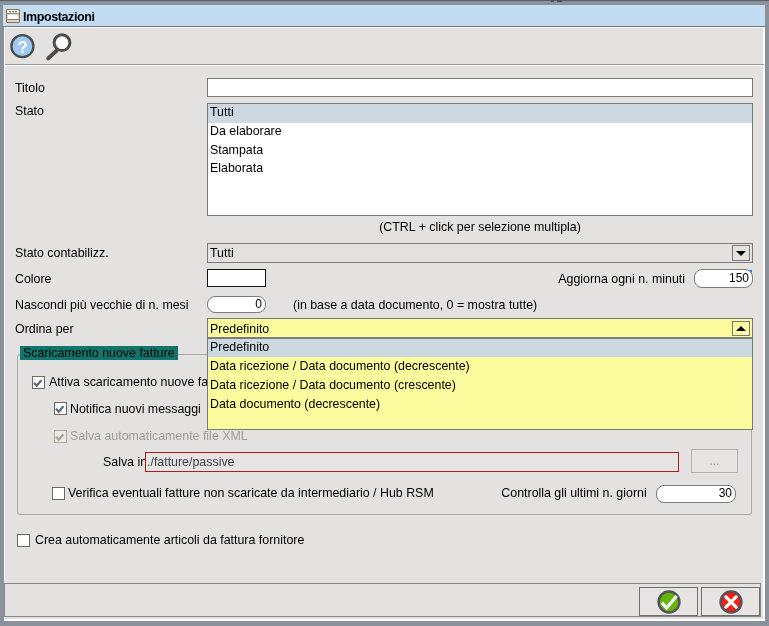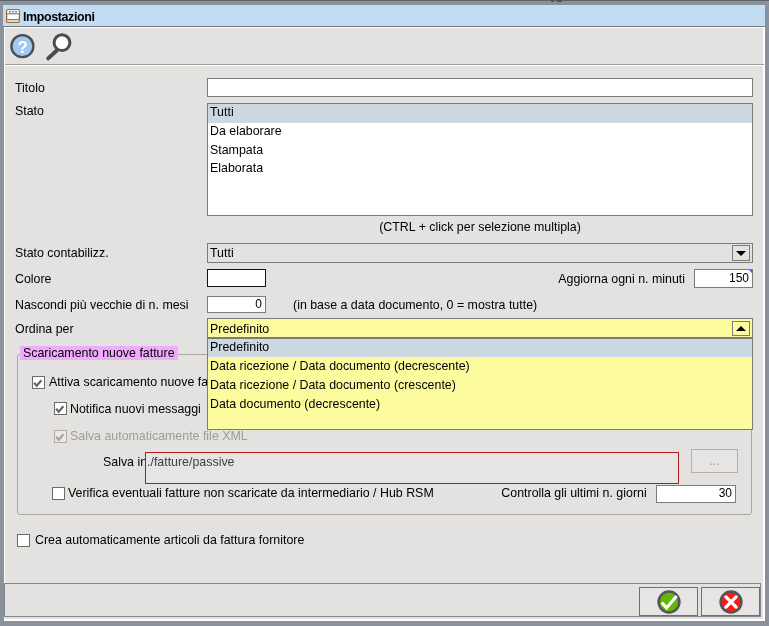--- a/index.html
+++ b/index.html
@@ -1,21 +1,21 @@
 <!DOCTYPE html>
 <html><head>
 <meta charset="utf-8">
 <style>
 * { margin:0; padding:0; box-sizing:border-box; }
 html,body { width:769px; height:626px; overflow:hidden; }
 body { position:relative; background:#8a919b; font-family:"Liberation Sans",sans-serif; font-size:12px; color:#000; }
 .a { position:absolute; }
 .lbl { position:absolute; font-size:12.4px; line-height:14px; white-space:nowrap; }
 .inp { position:absolute; background:#fff; border:1px solid #7b7b7b; font-size:12px; line-height:16px; }
-.num { text-align:right; padding-right:3px; }
+.num { text-align:right; padding-right:3px;border-radius:8px; }
 .cb { position:absolute; width:13px; height:13px; background:#fff; border:1px solid #6e6b63; }
 </style>
 </head>
 <body>
 
   <div class="a" style="left:0;top:0;width:769px;height:1px;background:#59616a;"></div>
 
   <div class="a" style="left:551px;top:0;width:3px;height:2px;background:#4d525a;"></div>
   <div class="a" style="left:557px;top:0;width:5px;height:2px;background:#4d525a;"></div>
 
@@ -81,42 +81,42 @@
 
   <div class="lbl" style="left:15px;top:322px;">Ordina per</div>
   <div class="a" style="left:207px;top:318px;width:546px;height:20px;background:#fcfc9f;border:1px solid #7b7b7b;">
     <div class="lbl" style="left:2px;top:3px;">Predefinito</div>
     <div class="a" style="left:524px;top:2px;width:18px;height:15px;background:#fcfc9f;border:1px solid #7b7b7b;">
       <div class="a" style="left:3px;top:4px;width:0;height:0;border-left:5px solid transparent;border-right:5px solid transparent;border-bottom:5px solid #000;"></div>
     </div>
   </div>
 
   <div class="a" style="left:17px;top:353.5px;width:735px;height:161.5px;border:1px solid #aaa79f;border-radius:3px;"></div>
-  <div class="lbl" style="left:20px;top:346px;background:#f0abfc;padding:0 3px;">Scaricamento nuove fatture</div>
+  <div class="lbl" style="left:20px;top:346px;background:#0f766e;padding:0 3px;">Scaricamento nuove fatture</div>
 
   <div class="cb" style="left:32px;top:376px;"></div>
   <svg class="a" style="left:33px;top:378px;" width="10" height="10" viewBox="0 0 10 10">
     <path d="M1.1 4.7 L3.7 7.7 L8.4 2.2" fill="none" stroke="#5d6b78" stroke-width="2.2"></path>
   </svg>
   <div class="lbl" style="left:49px;top:375px;">Attiva scaricamento nuove fatture</div>
 
   <div class="cb" style="left:54px;top:402px;"></div>
   <svg class="a" style="left:55px;top:404px;" width="10" height="10" viewBox="0 0 10 10">
     <path d="M1.1 4.7 L3.7 7.7 L8.4 2.2" fill="none" stroke="#5d6b78" stroke-width="2.2"></path>
   </svg>
   <div class="lbl" style="left:70px;top:402px;">Notifica nuovi messaggi</div>
 
   <div class="cb" style="left:54px;top:430px;background:#ebe9e5;border-color:#b2aba0;"></div>
   <svg class="a" style="left:55px;top:432px;" width="10" height="10" viewBox="0 0 10 10">
     <path d="M1.1 4.7 L3.7 7.7 L8.4 2.2" fill="none" stroke="#a9a399" stroke-width="2.2"></path>
   </svg>
   <div class="lbl" style="left:70px;top:429px;color:#9d9d97;">Salva automaticamente file XML</div>
 
   <div class="lbl" style="left:71px;top:455px;margin-left:32px;">Salva in</div>
-  <div class="a" style="left:145px;top:452px;width:534px;height:32px;background:#e6e5e3;border:1.5px solid #b01c1c;font-size:12.4px;line-height:19px;padding-left:1px;color:#3c4048;">./fatture/passive</div>
+  <div class="a" style="left:145px;top:452px;width:534px;height:20px;background:#e6e5e3;border:1.5px solid #b01c1c;font-size:12.4px;line-height:19px;padding-left:1px;color:#3c4048;">./fatture/passive</div>
   <div class="a" style="left:691px;top:449px;width:47px;height:24px;background:#e6e5e3;border:1px solid #b5b1a9;color:#9d9d97;font-size:12px;text-align:center;line-height:22px;">...</div>
 
   <div class="cb" style="left:52px;top:487px;"></div>
   <div class="lbl" style="left:68px;top:486px;">Verifica eventuali fatture non scaricate da intermediario / Hub RSM</div>
   <div class="lbl" style="left:500px;top:486px;width:148px;text-align:center;">Controlla gli ultimi n. giorni</div>
   <div class="inp num" style="left:656px;top:485px;width:80px;height:18px;line-height:15px;">30</div>
 
   <div class="a" style="left:207px;top:338px;width:546px;height:92px;background:#fcfc9f;border:1px solid #7b7b7b;z-index:5;">
     <div class="a" style="left:0;top:0;width:100%;height:18px;background:#ccd9e2;"></div>
     <div class="lbl" style="left:2px;top:1px;">Predefinito</div>

